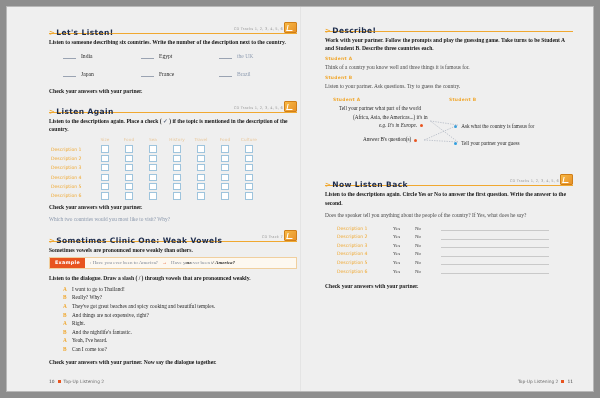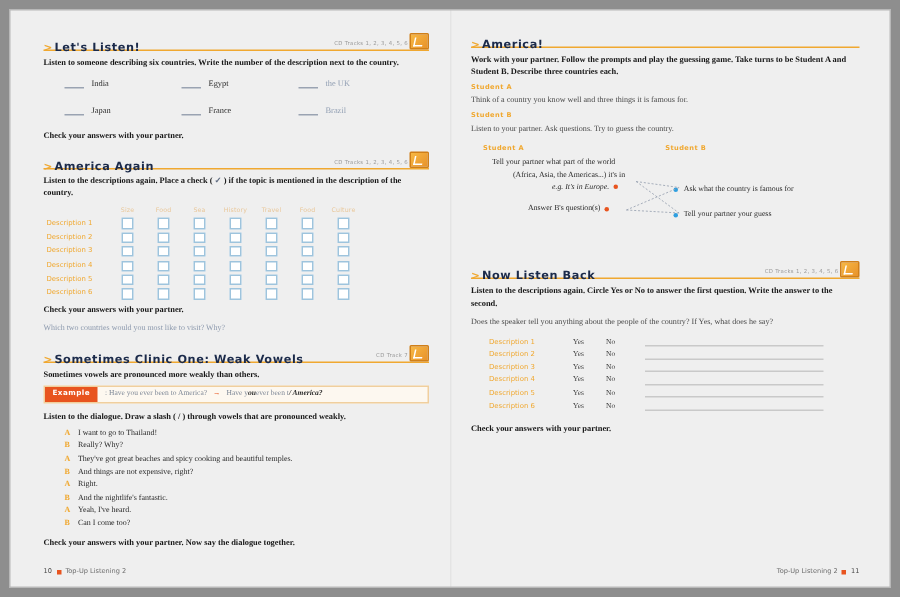--- a/index.html
+++ b/index.html
@@ -12,21 +12,21 @@
     position:absolute;left:6px;top:6px;width:588px;height:386px;
     background:#efefef;
     border:1px solid #b8b8b8;
     box-sizing:border-box;
   }
   .spread{
     position:absolute;inset:0;
     display:flex;
   }
   .leaf{width:50%;height:100%;position:relative;box-sizing:border-box;}
-  .leaf.left{padding:14px 14px 0 22px;}
+  .leaf.left{padding:14px 14px 0 22px;margin-left:20px;}
   .leaf.right{padding:12px 20px 0 14px;}
 
   
   .sec-head{
     position:relative;
     border-bottom:1px solid #f0a830;
     padding-bottom:1px;margin-bottom:4px;
     height:11px;
   }
   .sec-title{
@@ -201,21 +201,21 @@
             </span>
           <span class="citem dim">
               <i class="blank"></i>
               <span>Brazil</span>
             </span>
         </div>
       </div>
       <p class="check">Check your answers with your partner.</p>
 
       <div class="sec-head">
-        <span class="sec-title"><span class="arrow">&gt;</span><span>America Again</span></span>
+        <span class="sec-title"><span class="arrow">&gt;</span><span>Listen Again</span></span>
         <span class="cd">CD Tracks  1, 2, 3, 4, 5, 6</span>
         <span class="cdicon"></span>
       </div>
       <p class="instr"><span>Listen to the descriptions again. Place a check ( </span><span class="lt">✓</span><span> ) if the topic is mentioned in the description of the country.</span></p>
 
       <div class="tbl">
         <div class="thead">
           <span>Size</span>
           <span>Food</span>
           <span>Sea</span>
@@ -432,21 +432,21 @@
       <div class="footer l">
         <span class="fnum">10</span>
         <span class="fsq"></span>
         <span>Top-Up Listening 2</span>
       </div>
     </div>
 
     <div class="leaf right">
 
       <div class="sec-head">
-        <span class="sec-title"><span class="arrow">&gt;</span><span>America!</span></span>
+        <span class="sec-title"><span class="arrow">&gt;</span><span>Describe!</span></span>
       </div>
       <p class="instr">Work with your partner. Follow the prompts and play the guessing game. Take turns to be Student A and Student B. Describe three countries each.</p>
 
       <p class="sublabel">Student A</p>
       <p class="plain">Think of a country you know well and three things it is famous for.</p>
 
       <p class="sublabel">Student B</p>
       <p class="plain">Listen to your partner. Ask questions. Try to guess the country.</p>
 
       <div class="promptcol">

